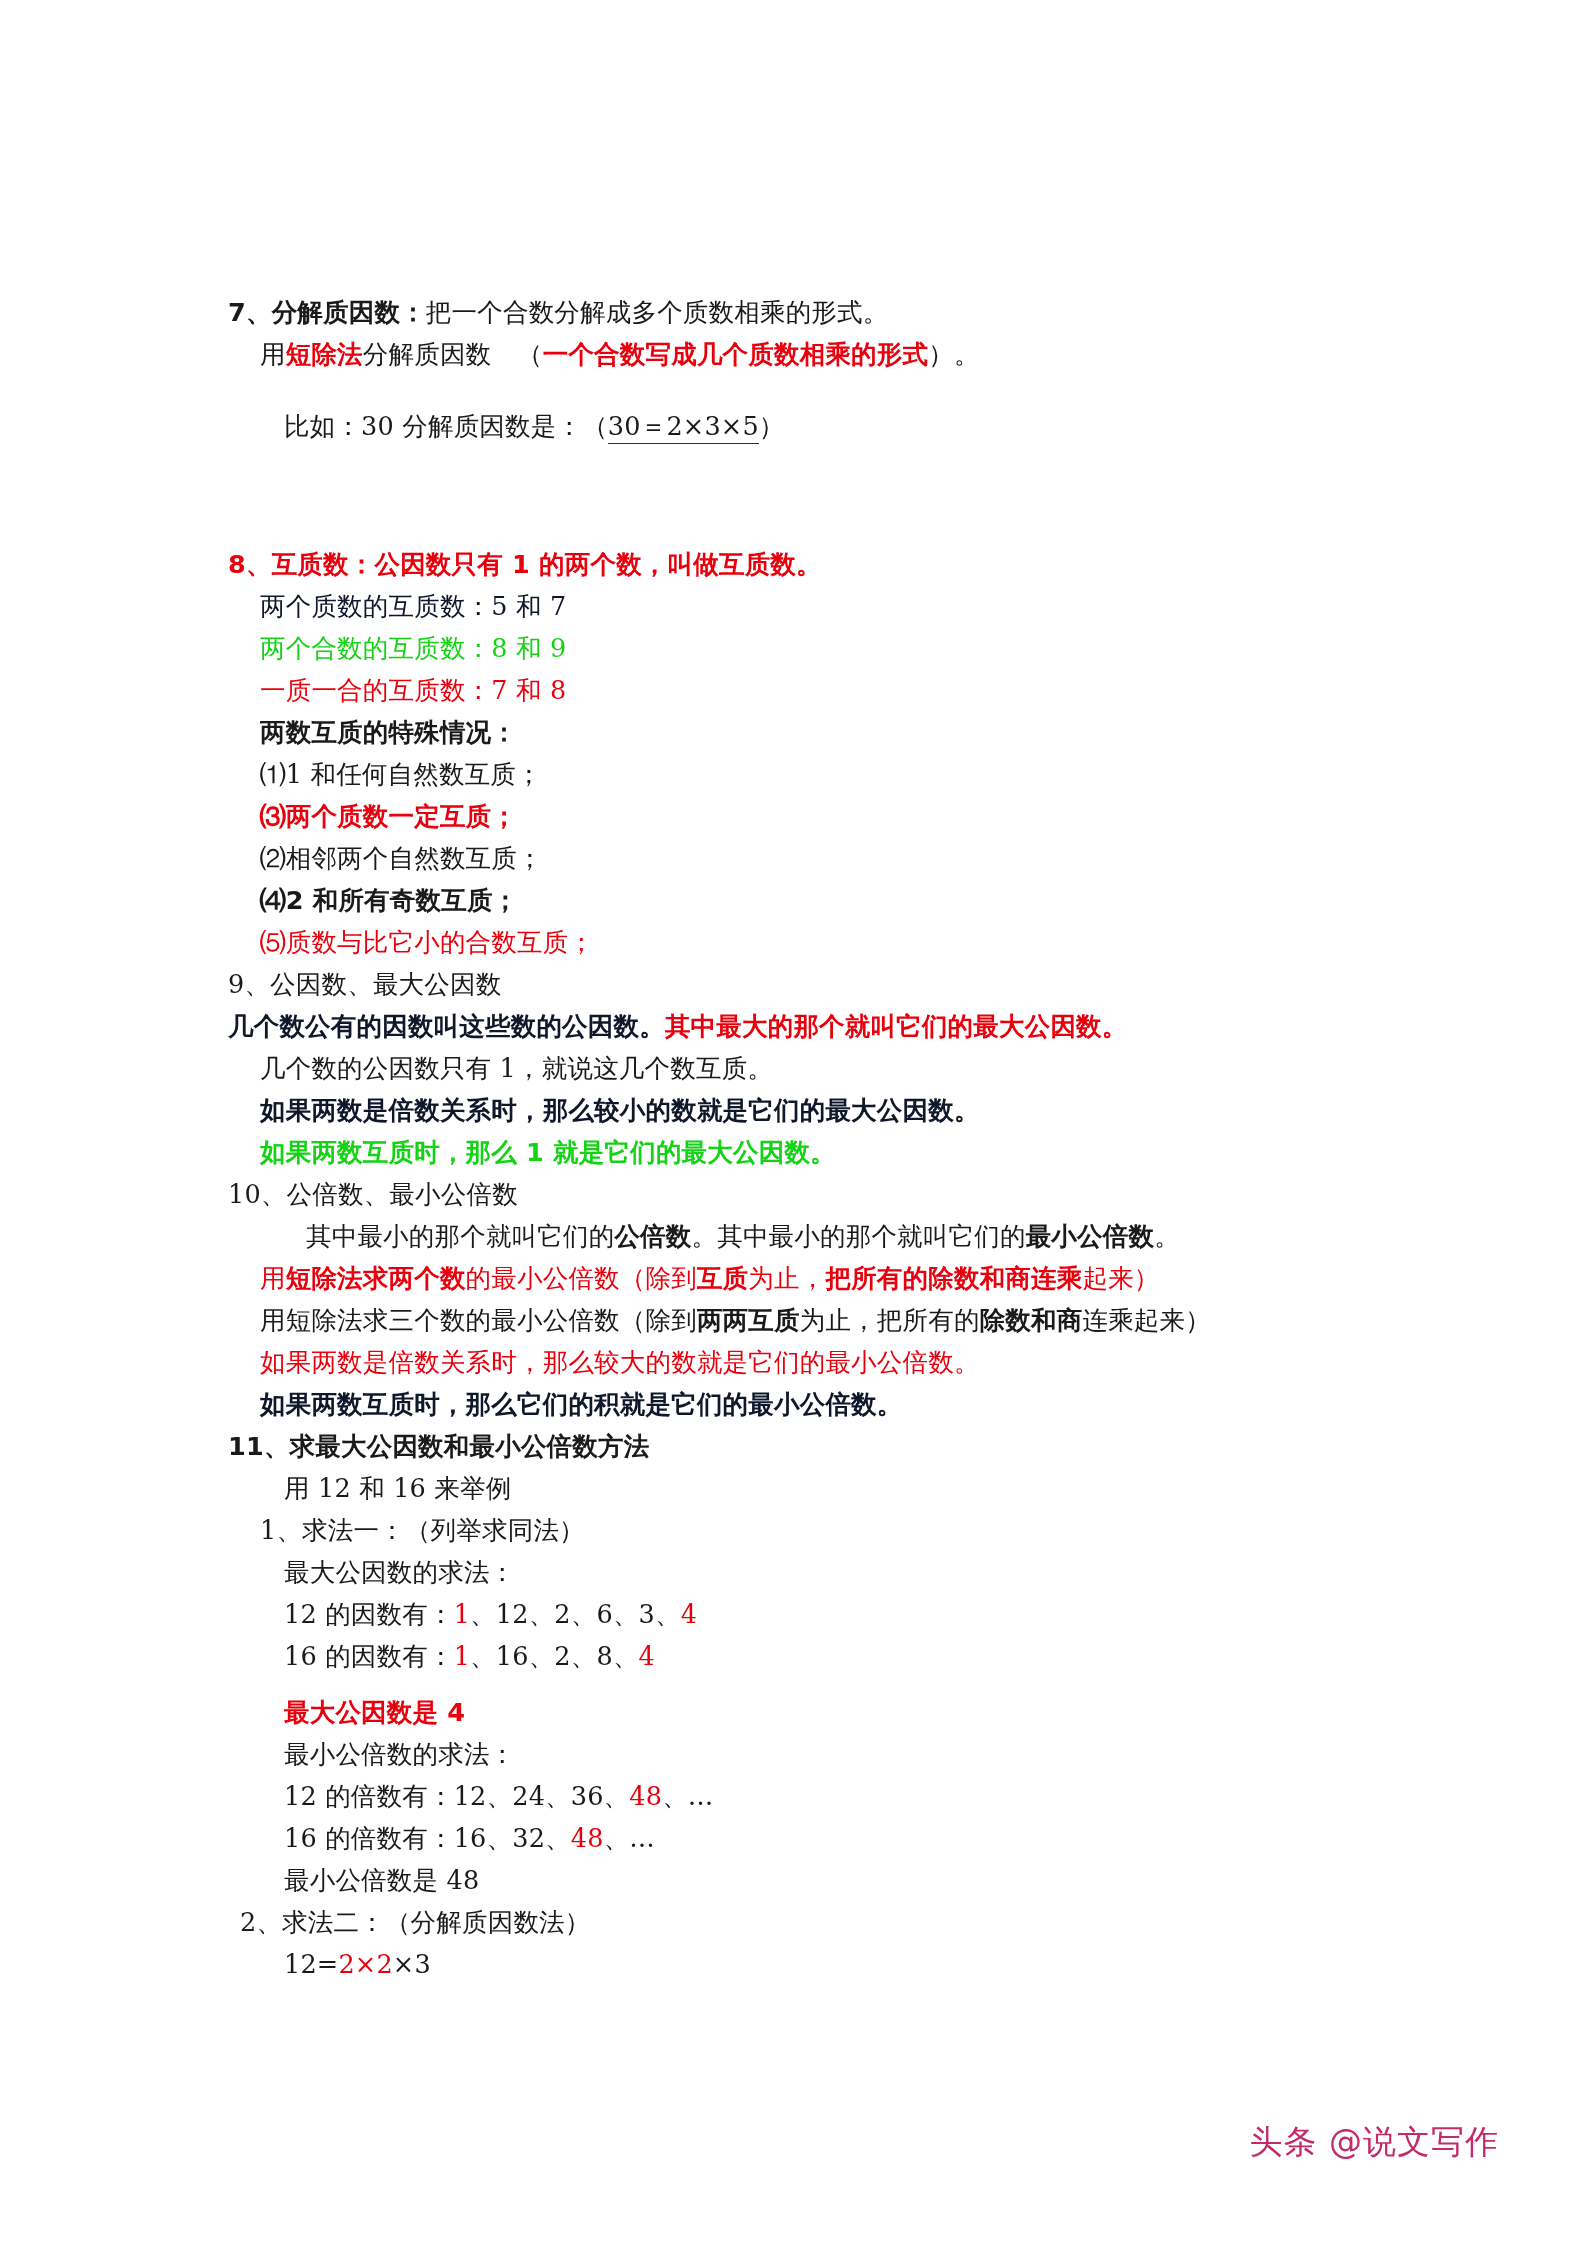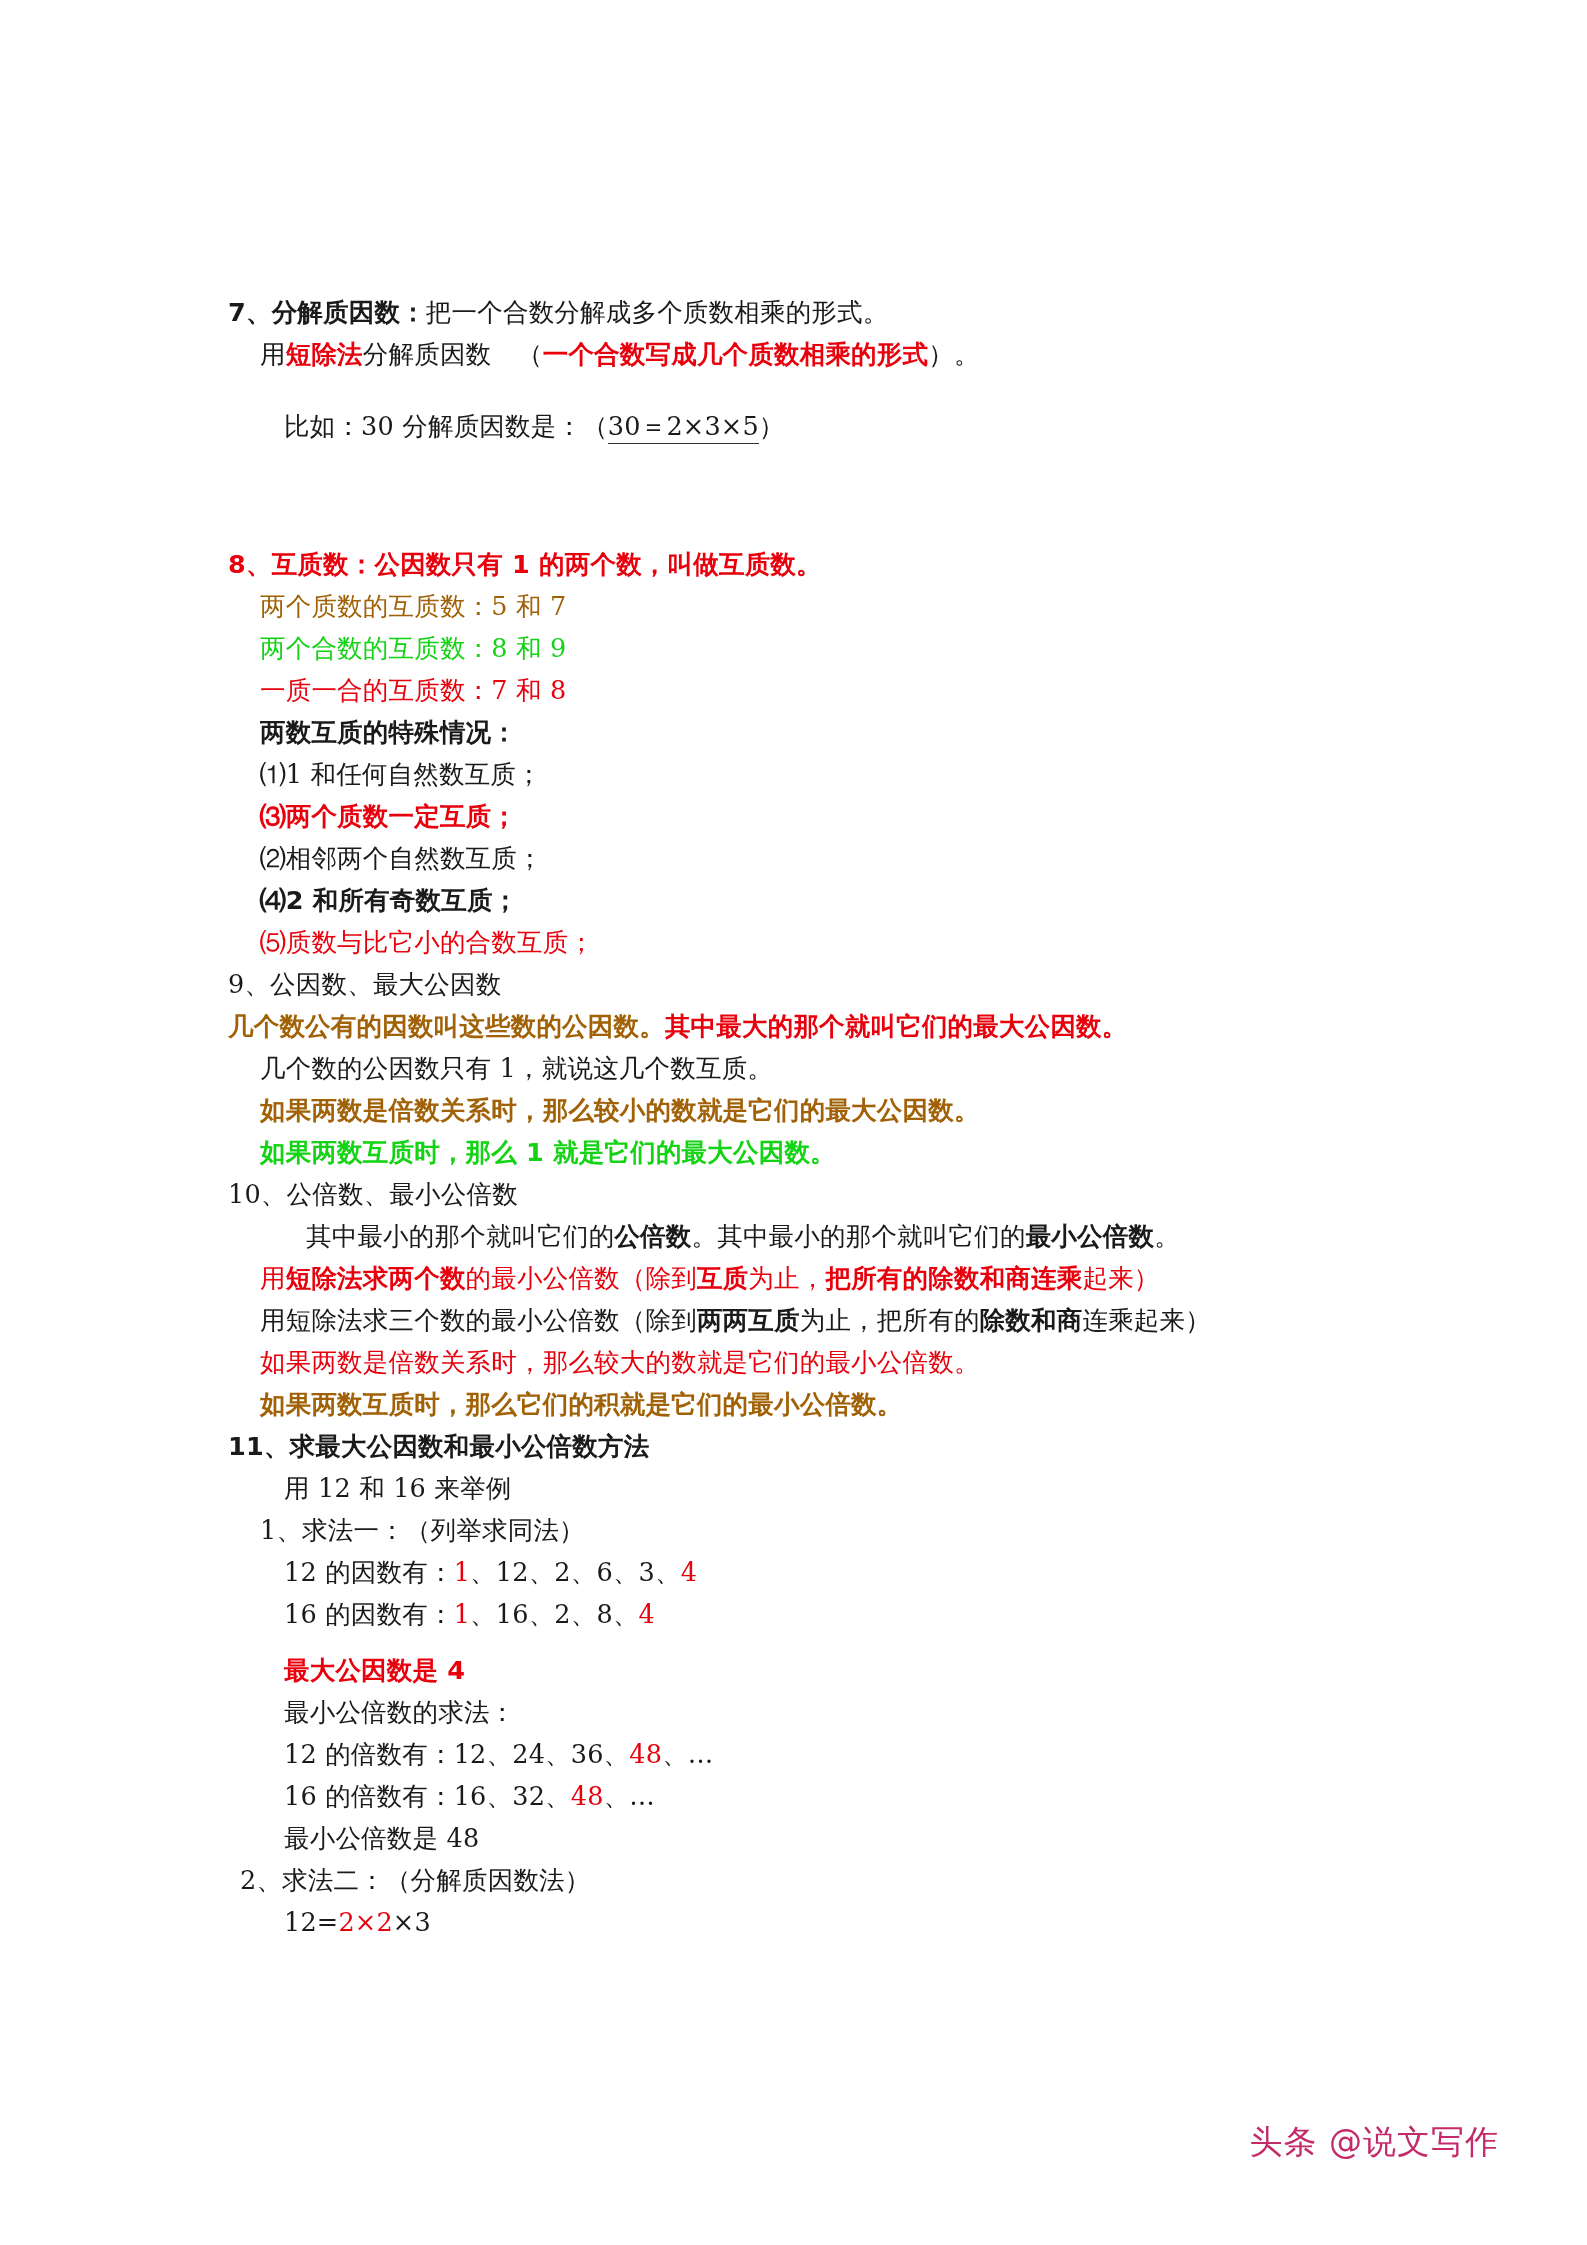--- a/index.html
+++ b/index.html
@@ -31,21 +31,21 @@
   .line {
     white-space: pre;
     line-height: 1.0;
     margin: 0;
     padding: 0;
   }
   
   .t   { font-size: 25.5px; letter-spacing: 0.2px; }
   .bold { font-weight: bold; }
   .red   { color: #e8000d; }
-  .blue  { color: #a16207; }
+  .blue  { color: #0f172a; }
   .green { color: #14d214; text-align: right; }
   .black { color: #1a1a1a; }
   .hei { font-family: "DejaVu Sans", "Liberation Sans", sans-serif; }
 
   .ul-form { border-bottom: 1.5px solid #333; padding-bottom: 2px; }
 
   
   .gap-s  { height: 14px; }
   .gap-m  { height: 30px; }
   .gap-l  { height: 82px; }
@@ -124,20 +124,21 @@
     <div class="line t row indent2"><span class="red">如果两数是倍数关系时，那么较大的数就是它们的最小公倍数。</span></div>
 
     <div class="line t row indent2"><span class="blue hei bold">如果两数互质时，那么它们的积就是它们的最小公倍数。</span></div>
 
     <div class="line t row"><span class="black hei bold">11、求最大公因数和最小公倍数方法</span></div>
 
     <div class="line t row indent3"><span class="black">用 12 和 16 来举例</span></div>
 
     <div class="line t row indent2"><span class="black">1、求法一：（列举求同法）</span></div>
 
+    <div class="line t row indent3"><span class="black">最大公因数的求法：</span></div>
 
     <div class="line t row indent3"><span class="black">12 的因数有：</span><span class="red">1</span><span class="black">、12、2、6、3、</span><span class="red">4</span></div>
 
     <div class="line t row indent3"><span class="black">16 的因数有：</span><span class="red">1</span><span class="black">、16、2、8、</span><span class="red">4</span></div>
 
     <div class="gap-s"></div>
 
     <div class="line t row indent3"><span class="red hei bold">最大公因数是 4</span></div>
 
     <div class="line t row indent3"><span class="black">最小公倍数的求法：</span></div>

